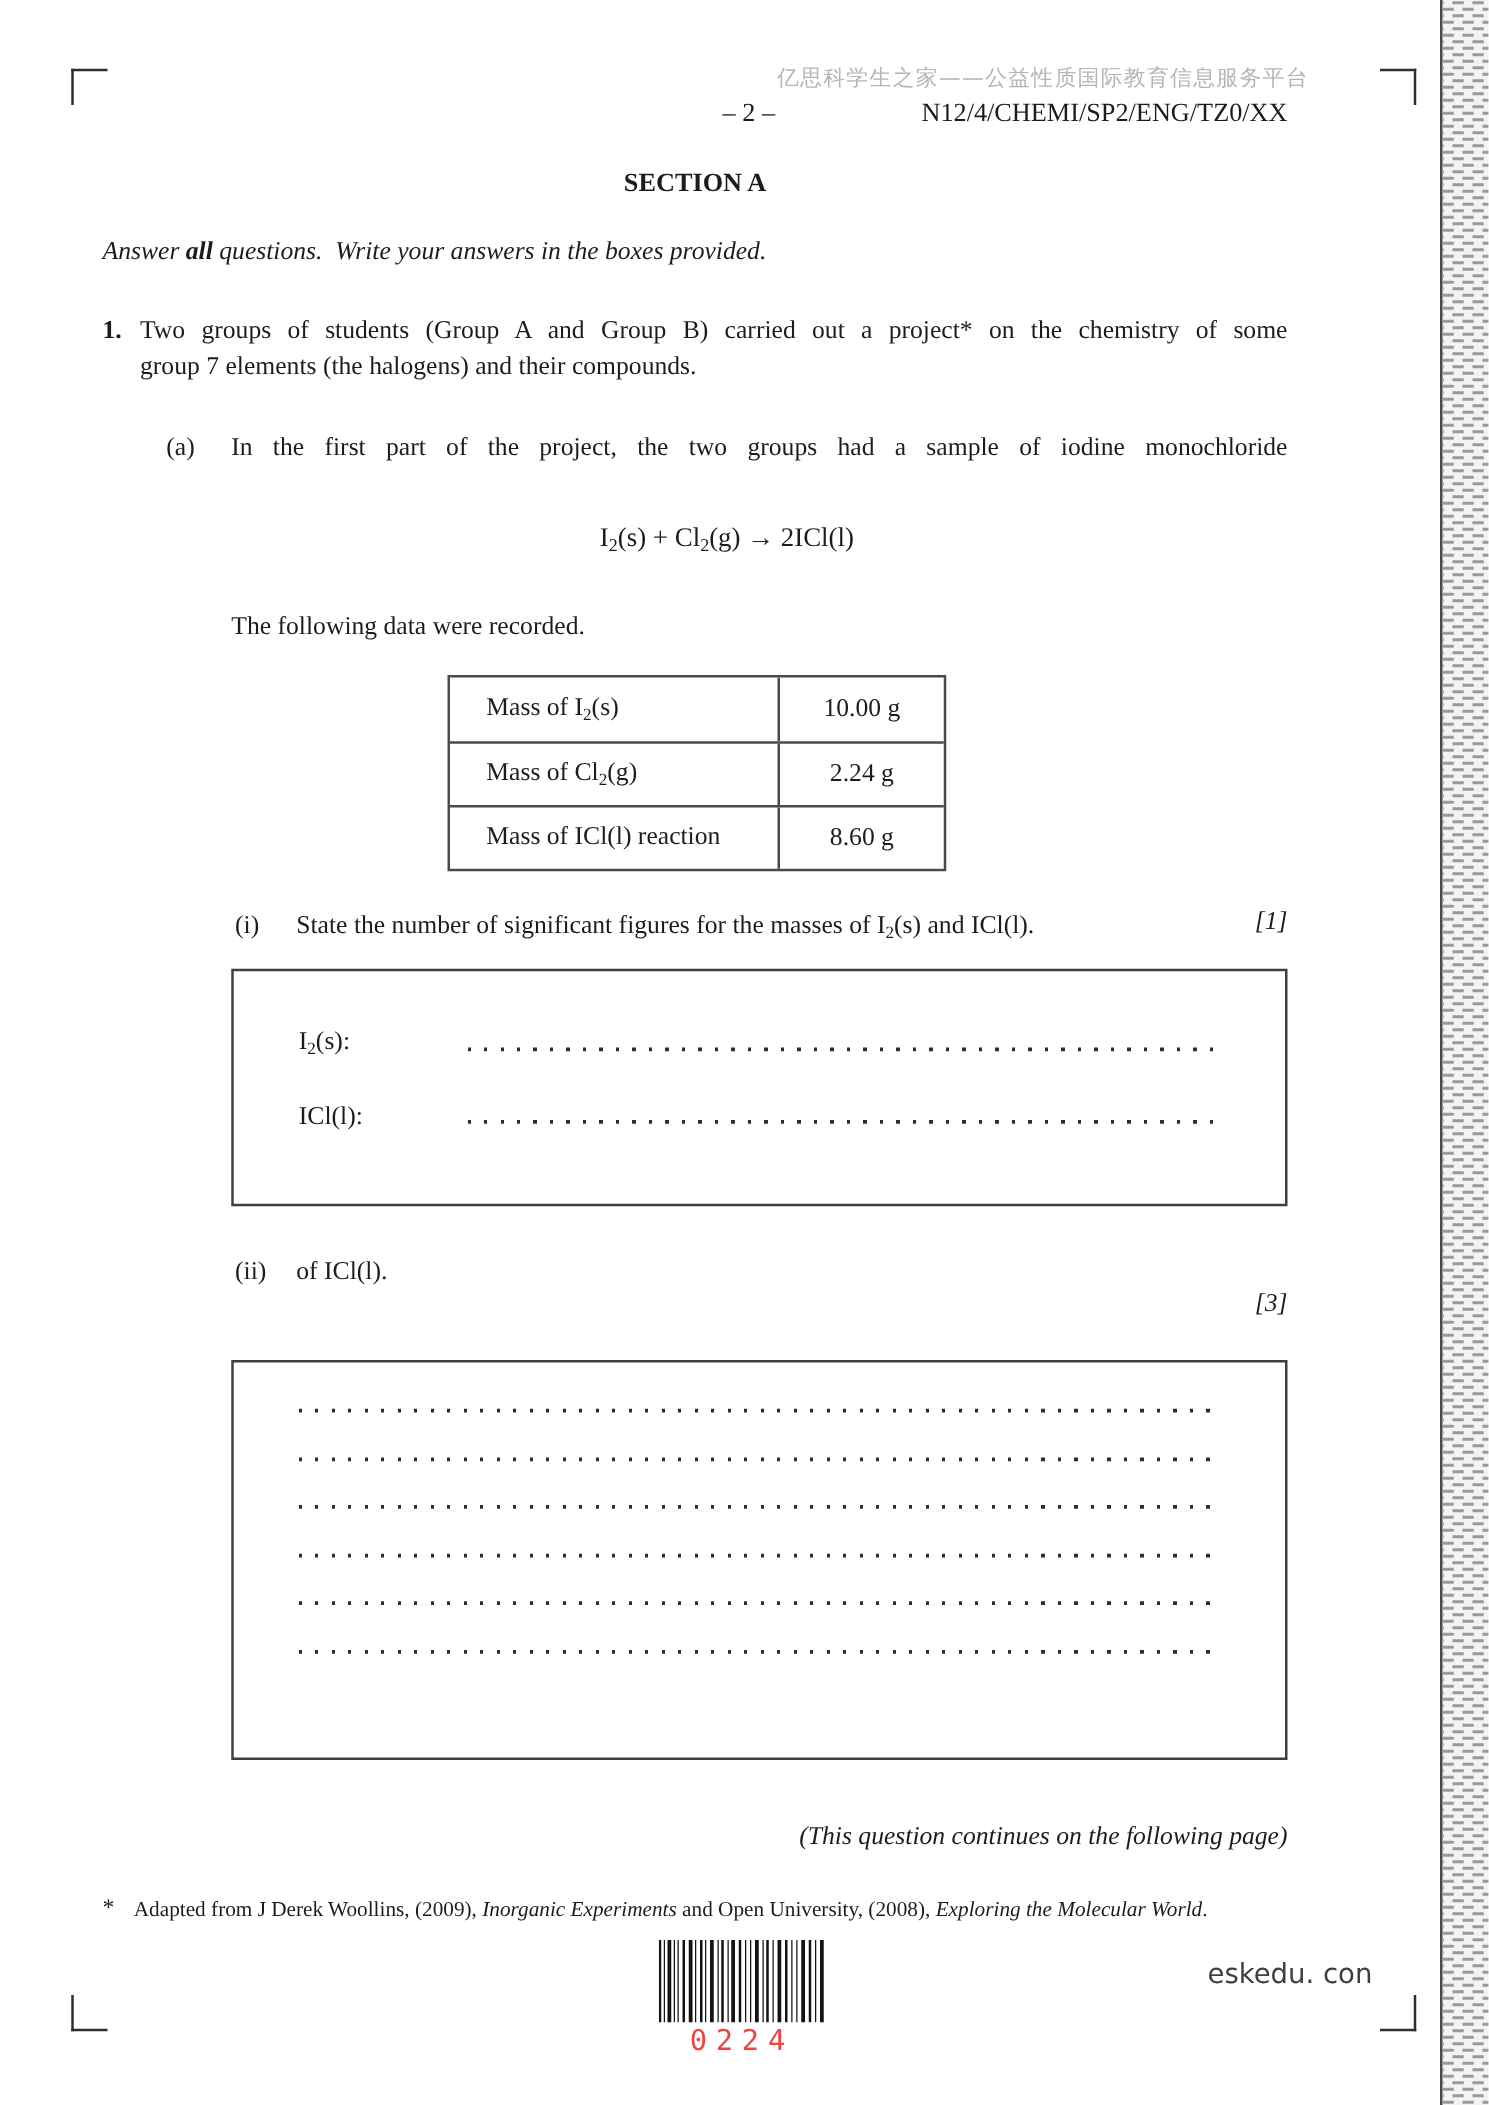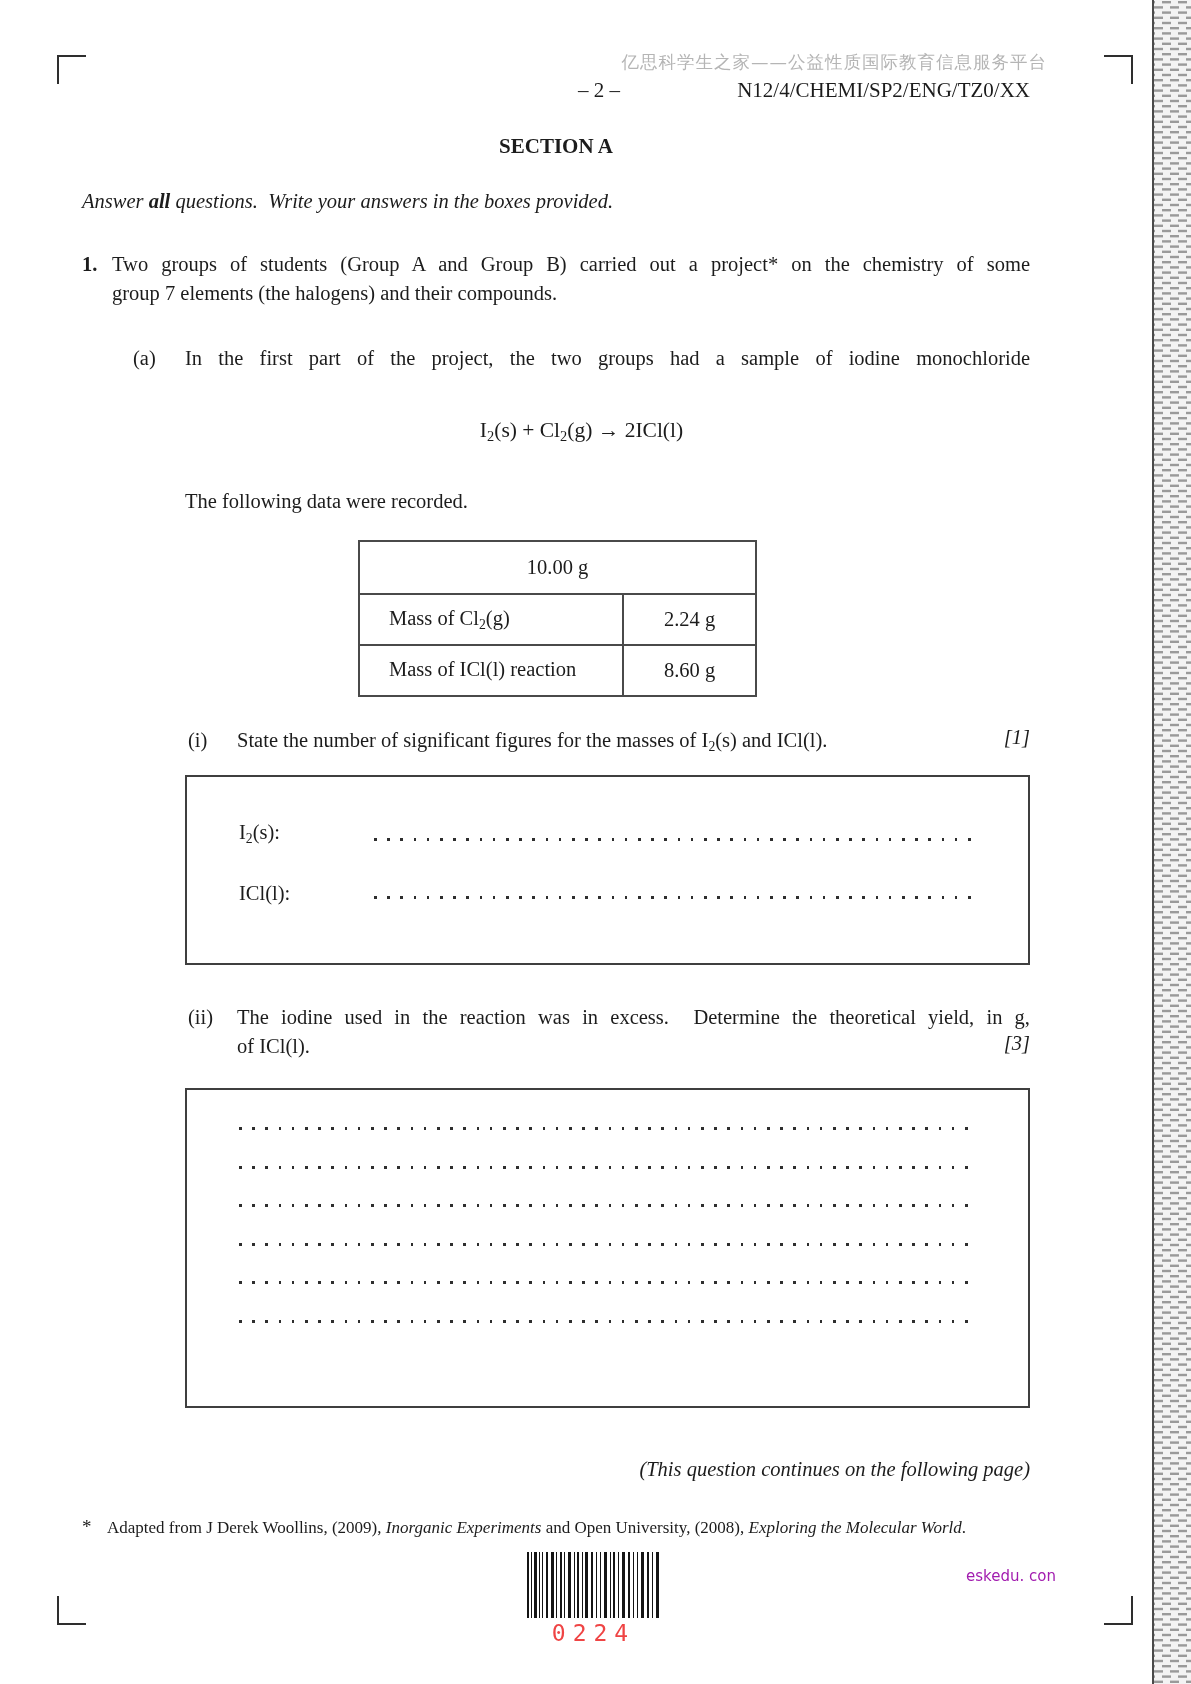--- a/index.html
+++ b/index.html
@@ -79,21 +79,21 @@
   .footnote { position:absolute; top:1518px; left:82px; width:948px; font-size:17px; }
   .footnote .fmark { position:absolute; left:0; top:-2px; font-size:19px; }
   .footnote .ftext { margin-left:25px; }
   .footnote .it { font-style:italic; }
 
   .barcode-wrap { position:absolute; top:1552px; left:527px; width:133px; text-align:center; }
   .barcode-wrap svg { display:block; }
   .barcode-num { margin-top:2px; font-family:"DejaVu Sans Mono", monospace; font-size:23px; letter-spacing:7px; color:#ef4444; }
 
   .site-mark { position:absolute; top:1567px; left:966px; font-family:"DejaVu Sans", sans-serif;
-    font-size:15px; color:#a21caf; }
+    font-size:22px; color:#404040; }
 </style>
 </head>
 <body>
 
 <div class="page">
 
   <div class="crop tl"></div>
   <div class="crop tr"></div>
   <div class="crop bl"></div>
   <div class="crop br"></div>
@@ -1096,20 +1096,23 @@
       <div class="line-just" data-bind="question1.part_a.lines.0">In the first part of the project, the two groups had a sample of iodine monochloride</div>
     </div>
   </div>
 
   <div class="equation"><span data-bind="question1.part_a.equation.seg1">I</span><sub data-bind="question1.part_a.equation.sub1">2</sub><span data-bind="question1.part_a.equation.seg2">(s) + Cl</span><sub data-bind="question1.part_a.equation.sub2">2</sub><span data-bind="question1.part_a.equation.seg3">(g) → 2ICl(l)</span></div>
 
   <div class="data-note" data-bind="question1.part_a.data_note">The following data were recorded.</div>
 
   <div class="tbl">
     <div class="trow">
+      <div class="tcell-l">
+          <span><span data-bind="question1.part_a.table.rows.0.label_pre">Mass of I</span><sub data-bind="question1.part_a.table.rows.0.label_sub">2</sub><span data-bind="question1.part_a.table.rows.0.label_post">(s)</span></span>
+        </div>
       <div class="tcell-v" data-bind="question1.part_a.table.rows.0.value">10.00 g</div>
     </div>
     <div class="trow">
       <div class="tcell-l">
           <span><span data-bind="question1.part_a.table.rows.1.label_pre">Mass of Cl</span><sub data-bind="question1.part_a.table.rows.1.label_sub">2</sub><span data-bind="question1.part_a.table.rows.1.label_post">(g)</span></span>
         </div>
       <div class="tcell-v" data-bind="question1.part_a.table.rows.1.value">2.24 g</div>
     </div>
     <div class="trow">
       <div class="tcell-l">
@@ -1134,21 +1137,20 @@
     </div>
     <div class="ansrow">
       <span class="anslabel" data-bind="question1.part_a.part_i.answer2_label">ICl(l):</span>
       <span class="dots"></span>
     </div>
   </div>
 
   <div class="subq subq-ii">
     <span class="slabel" data-bind="question1.part_a.part_ii.label">(ii)</span>
     <div class="stext">
-      <div class="line-just" data-bind="question1.part_a.part_ii.lines.0">The iodine used in the reaction was in excess.  Determine the theoretical yield, in g,</div>
       <div data-bind="question1.part_a.part_ii.lines.1">of ICl(l).</div>
     </div>
   </div>
   <div class="marks marks-3" data-bind="question1.part_a.part_ii.marks">[3]</div>
 
   <div class="ansbox ansbox2">
     <div class="dotline"></div>
     <div class="dotline"></div>
     <div class="dotline"></div>
     <div class="dotline"></div>

